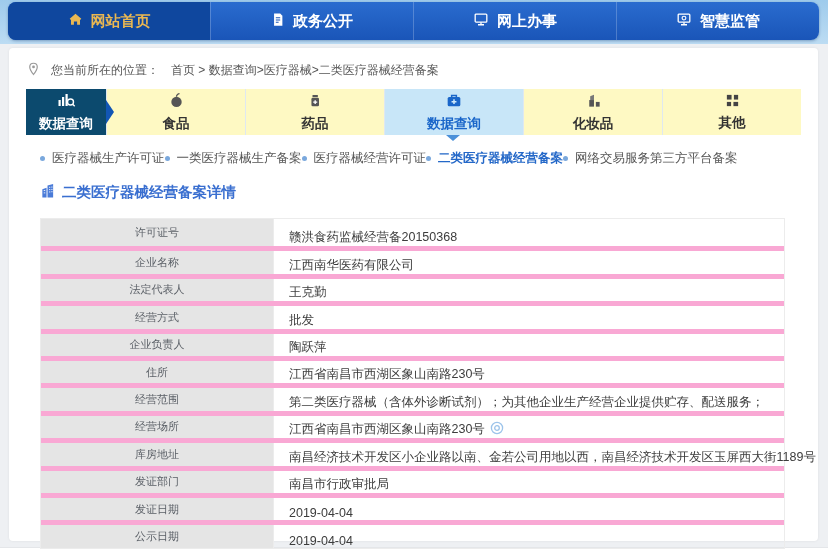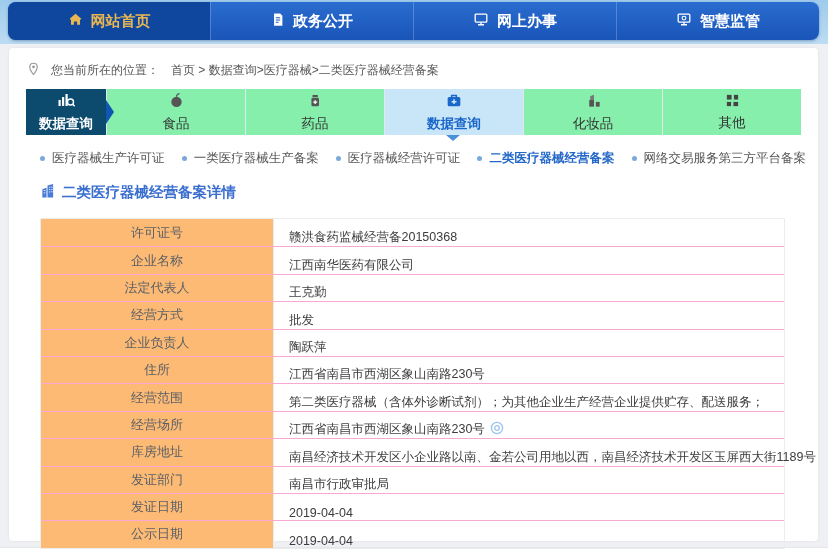--- a/index.html
+++ b/index.html
@@ -24,49 +24,49 @@
   
   .card { position:relative; margin:4px 0 0 9px; width:809px; height:493px;
     background:#fff; border-radius:4px; box-shadow:0 0 3px rgba(0,0,0,.07); }
   
   .breadcrumb { display:flex; align-items:center; gap:12px;
     padding:14px 0 10px 19px; font-size:12px; color:#555; }
   
   .tabs-wrap { position:relative; margin:0 17px; }
   .tabs { display:flex; height:46px; }
   .tab { flex:1; display:flex; flex-direction:column; align-items:center;
-    justify-content:center; gap:3px; background:#86efac; color:#333;
-    font-size:13.5px; cursor:pointer; border-left:1px solid #dfe8f0; }
+    justify-content:center; gap:3px; background:#fef9c3; color:#333;
+    font-size:13.5px; cursor:pointer; border-left:1px solid #dfe8f0;font-weight:bold; }
   .tab.first { flex:0 0 80px; position:relative; background:#0c4a6e; color:#fff;
     font-weight:bold; border-left:none; z-index:2; }
   .tab.first::after { content:""; position:absolute; right:-8px; top:50%;
     transform:translateY(-50%); border-top:12px solid transparent;
     border-bottom:12px solid transparent; border-left:8px solid #1256b4; }
   .tab.selected { background:#c8e6f8; color:#1a66c9; font-weight:bold; }
   .down-arrow { position:absolute; top:46px; left:420px; width:0; height:0;
     border-left:7px solid transparent; border-right:7px solid transparent;
     border-top:6px solid #4a90d9; }
   
-  .subnav { display:flex; justify-content:space-between; align-items:center;
-    margin:10px 12px 0 31px; height:26px;gap:12px; }
+  .subnav { display:flex; align-items:center;
+    margin:10px 12px 0 31px; height:26px; }
   .subnav-item { display:flex; align-items:center; gap:7px; font-size:12.5px;
     color:#555; cursor:pointer; white-space:nowrap; }
   .subnav-item .dot { width:5px; height:5px; border-radius:50%;
     background:#7aa8dd; }
   .subnav-item.active { color:#2468c8; font-weight:bold; }
   
   .section-title { display:flex; align-items:center; gap:7px;
     margin:12px 0 16px 31px; font-size:14.5px; font-weight:bold; color:#3a6fd0; }
   
   .dtable { margin:10px 0 0 31px; width:745px; border:1px solid #ececec; }
-  .trow { display:flex; height:27.4px; border-top:1px solid #f9a8d4; }
+  .trow { display:flex; height:27.4px; border-top:5px solid #f9a8d4; }
   .trow:first-child { border-top:none; }
-  .tlabel { width:233px; flex:0 0 233px; background:#fdba74;
+  .tlabel { width:233px; flex:0 0 233px; background:#e5e5e5;
     border-right:1px solid #ececec; display:flex; align-items:center;
-    justify-content:center; color:#5a5f66; font-size:13px; }
+    justify-content:center; color:#5a5f66; font-size:11px; }
   .tvalue { flex:1; display:flex; align-items:flex-end; gap:5px;
     padding-left:15px; color:#3c3c3c; font-size:12.5px; white-space:nowrap; }
   
   .footer-strip { margin-top:6px; height:20px; background:#fff;
     border-top:1px solid #e4e6e9; }
 </style>
 </head>
 <body>
 
 <div class="banner">

